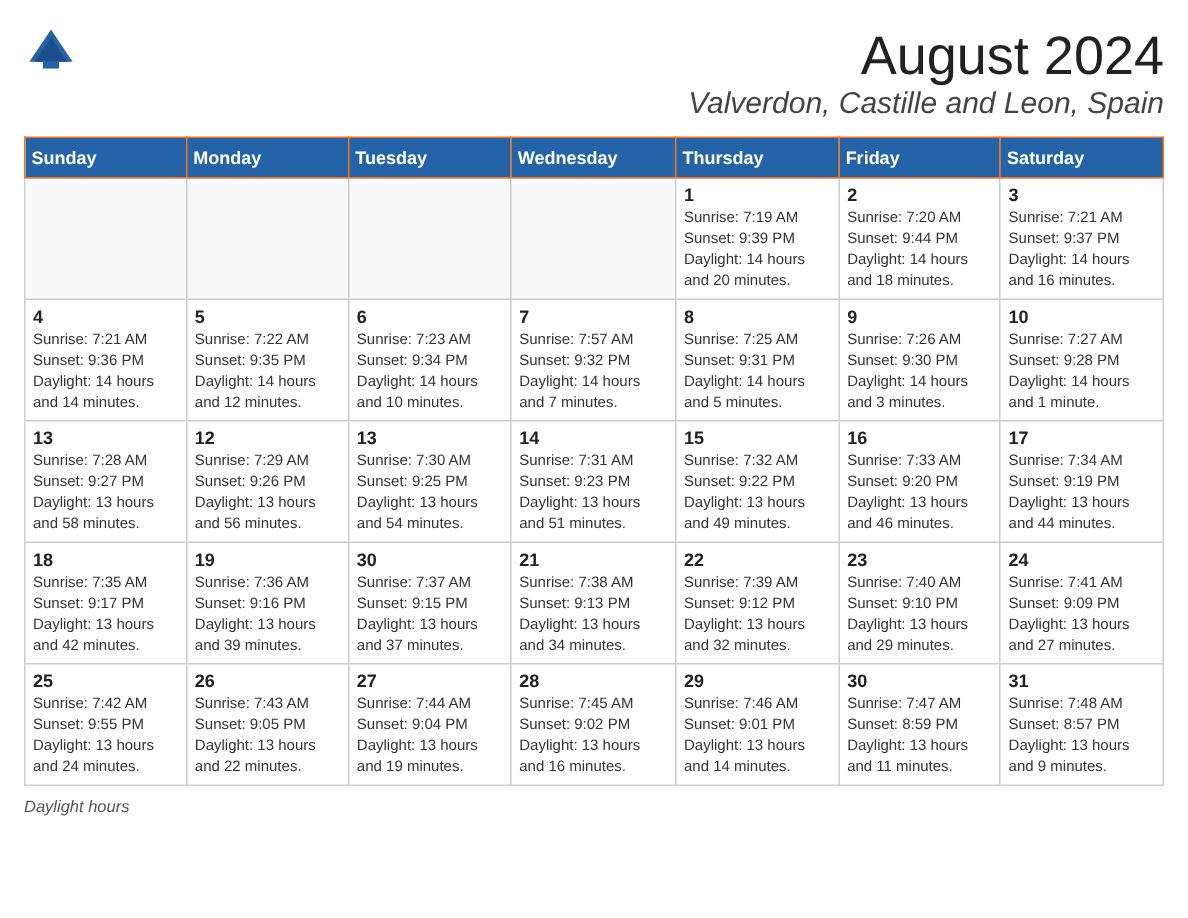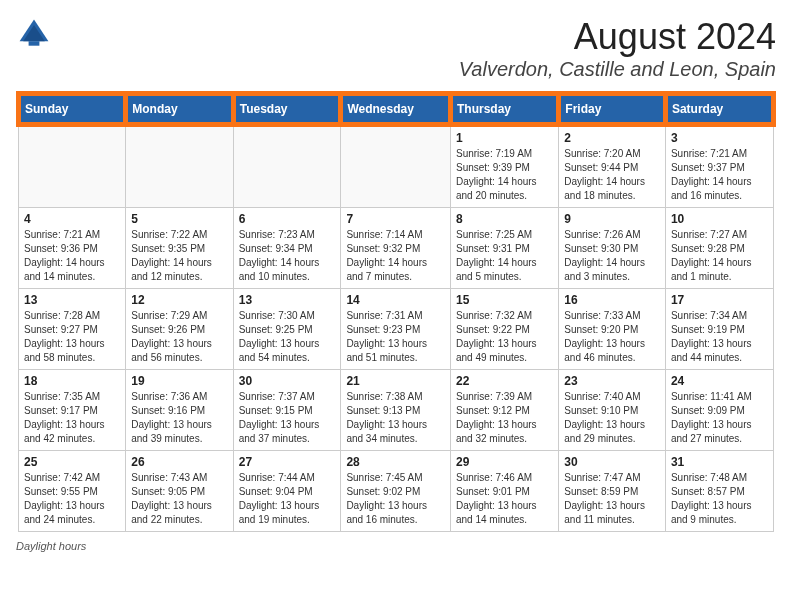--- a/index.html
+++ b/index.html
@@ -49,21 +49,21 @@
       width: 100%;
       border-collapse: collapse;
       font-size: 10.5px;
     }
     thead th {
       background-color: #2563a8;
       color: #fff;
       padding: 6px 4px;
       text-align: left;
       font-size: 12px;
-      border: 5px solid #f97316;
+      border: 1px solid #f97316;
     }
     td {
       border: 1px solid #ccc;
       vertical-align: top;
       padding: 4px 5px;
       width: 113px;
       min-height: 70px;
       background: #fff;
     }
     td.empty {
@@ -158,21 +158,21 @@
 Daylight: 14 hours and 12 minutes.</div>
         </td>
         <td>
           <div class="day-number">6</div>
           <div class="day-info">Sunrise: 7:23 AM
 Sunset: 9:34 PM
 Daylight: 14 hours and 10 minutes.</div>
         </td>
         <td>
           <div class="day-number">7</div>
-          <div class="day-info">Sunrise: 7:14 AM
+          <div class="day-info">Sunrise: 7:57 AM
 Sunset: 9:32 PM
 Daylight: 14 hours and 7 minutes.</div>
         </td>
         <td>
           <div class="day-number">8</div>
           <div class="day-info">Sunrise: 7:25 AM
 Sunset: 9:31 PM
 Daylight: 14 hours and 5 minutes.</div>
         </td>
         <td>
@@ -264,21 +264,21 @@
 Daylight: 13 hours and 32 minutes.</div>
         </td>
         <td>
           <div class="day-number">23</div>
           <div class="day-info">Sunrise: 7:40 AM
 Sunset: 9:10 PM
 Daylight: 13 hours and 29 minutes.</div>
         </td>
         <td>
           <div class="day-number">24</div>
-          <div class="day-info">Sunrise: 11:41 AM
+          <div class="day-info">Sunrise: 7:41 AM
 Sunset: 9:09 PM
 Daylight: 13 hours and 27 minutes.</div>
         </td>
       </tr>
       <tr>
         <td>
           <div class="day-number">25</div>
           <div class="day-info">Sunrise: 7:42 AM
 Sunset: 9:55 PM
 Daylight: 13 hours and 24 minutes.</div>

